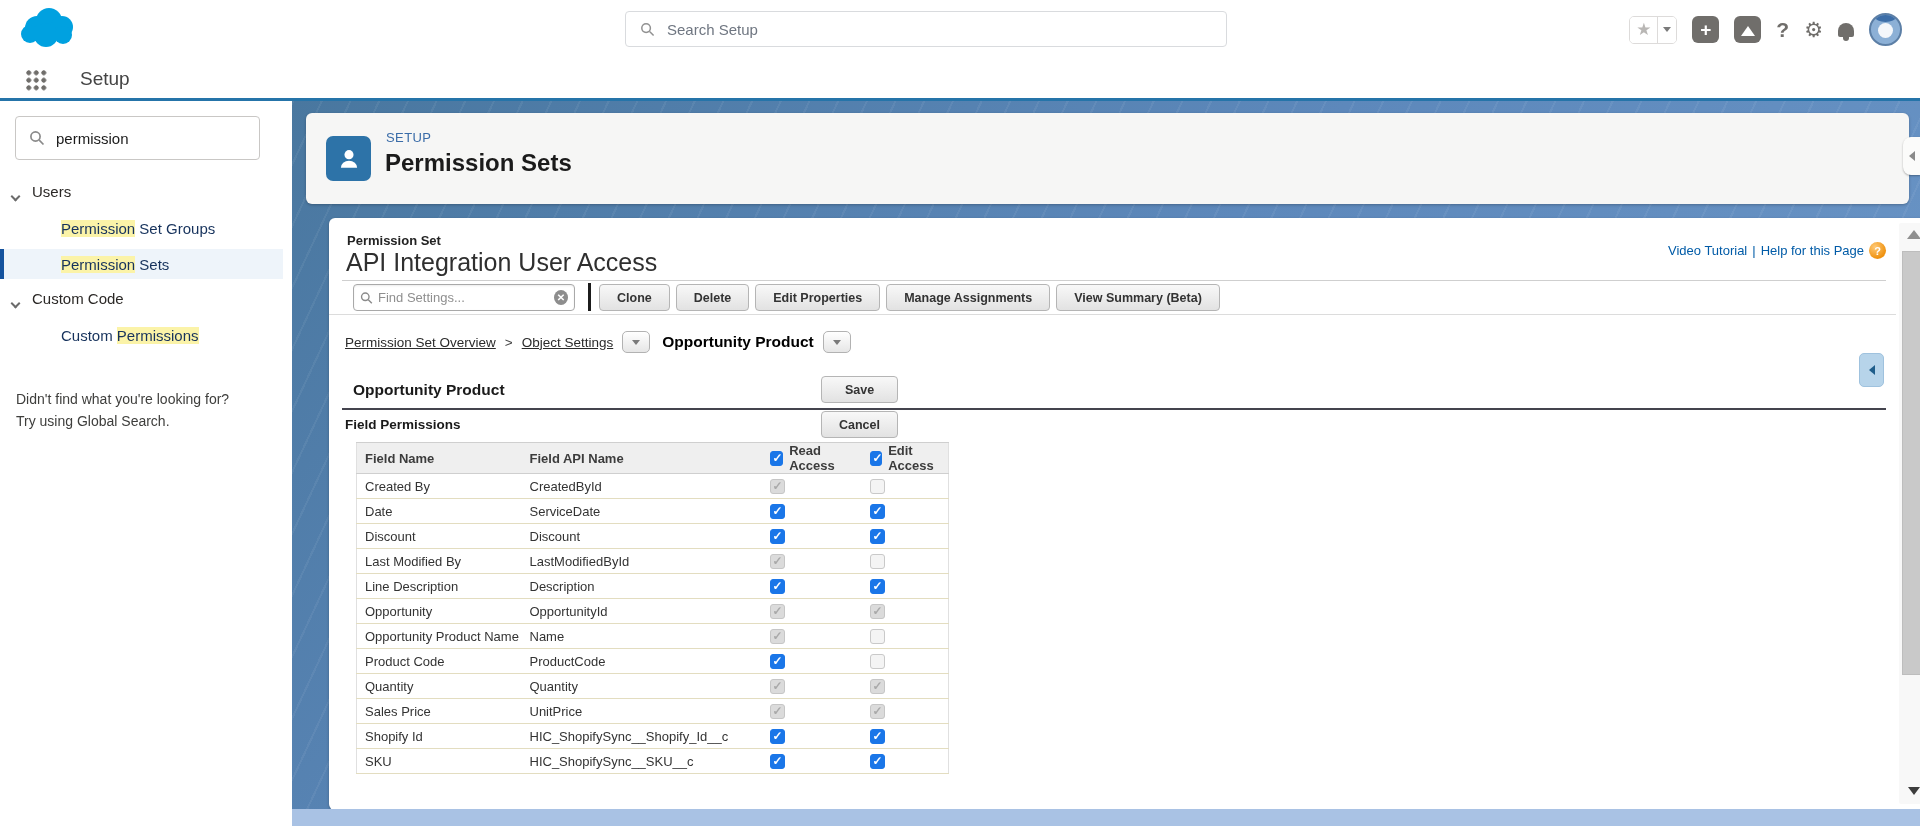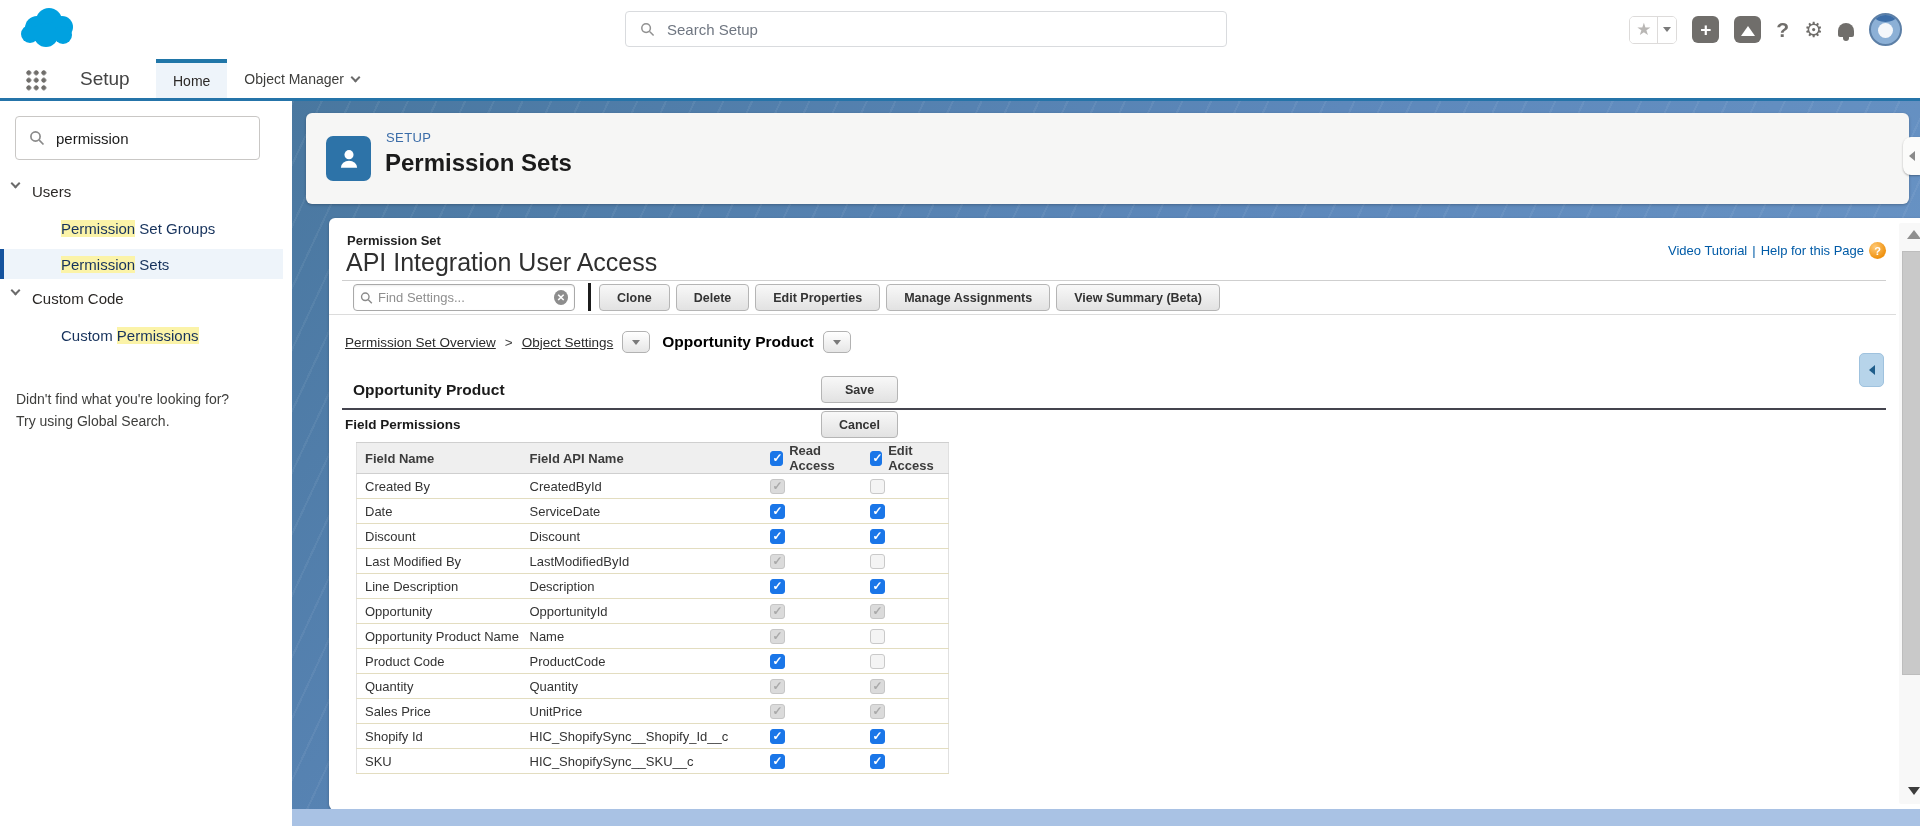--- a/index.html
+++ b/index.html
@@ -38,21 +38,21 @@
   
   .page { position:relative; width:1920px; height:725px; display:flex; }
   .sidebar { position:relative; width:292px; height:100%; background:#fff; flex:none; }
   .canvas { position:relative; width:1637px; height:100%; background:linear-gradient(135deg,#49779f 0%, #5d88bb 45%, #6f9aca 100%); overflow:hidden; }
   .canvas .pattern { position:absolute; inset:0; background:repeating-linear-gradient(115deg, rgba(255,255,255,0.06) 0 2px, transparent 2px 26px); pointer-events:none; }
   .bottom-band { position:absolute; left:0; bottom:0; width:100%; height:17px; background:#a9c2e4; }
 
   
   .side-search { position:absolute; left:15px; top:15px; width:245px; height:44px; border:1px solid #c9c7c5; border-radius:4px; display:flex; align-items:center; padding-left:13px; background:#fff; }
   .side-search input { border:none; outline:none; font-size:15px; color:#1b1b1b; margin-left:11px; width:190px; font-family:"Liberation Sans",sans-serif; }
-  .tree-group { position:absolute; left:12px; display:flex; align-items:flex-start; gap:13px; font-size:15px; color:#2b2826; cursor:pointer; }
+  .tree-group { position:absolute; left:12px; display:flex; align-items:flex-end; gap:13px; font-size:15px; color:#2b2826; cursor:pointer; }
   .tree-item { position:absolute; left:0; width:283px; height:30px; display:flex; align-items:center; padding-left:61px; font-size:15px; color:#16325c; cursor:pointer; }
   .tree-item.selected { background:#eef4fa; border-left:4px solid #15539e; padding-left:57px; }
   .hl { background:#fbf3a8; }
   .side-footer { position:absolute; left:16px; top:287px; font-size:14px; color:#3e3e3c; line-height:22px; }
 
   
   .header-card { position:absolute; left:14px; top:12px; width:1603px; height:91px; background:#f6f6f5; border-radius:6px; box-shadow:0 1px 3px rgba(0,0,0,.25); }
   .obj-icon { position:absolute; left:20px; top:23px; width:45px; height:45px; border-radius:7px; background:#2d73a8; display:flex; align-items:center; justify-content:center; }
   .eyebrow { position:absolute; left:80px; top:17px; font-size:13px; color:#3a6ca8; letter-spacing:.4px; }
   .page-title { position:absolute; left:79px; top:36px; font-size:24px; font-weight:bold; color:#1b1b1b; }
@@ -147,29 +147,20 @@
     <span class="txt-icon">?</span>
     <span class="txt-icon" style="font-family:'DejaVu Sans',sans-serif;">⚙</span>
     <span class="bell"></span>
     <span class="avatar"></span>
   </div>
 </div>
 
 <div class="setup-nav">
   <span class="waffle"></span>
   <span class="app-name">Setup</span>
-  <div class="nav-tabs">
-    <div class="nav-tab active">
-        <span>Home</span>
-      </div>
-    <div class="nav-tab">
-        <span>Object Manager</span>
-        <span class="chev"></span>
-      </div>
-  </div>
 </div>
 
 <div class="page">
 
   <aside class="sidebar">
     <div class="side-search">
       <svg width="16" height="16" viewBox="0 0 16 16">
           <circle cx="6.5" cy="6.5" r="4.6" fill="none" stroke="#8a8a8a" stroke-width="1.7"></circle>
           <line x1="10.2" y1="10.2" x2="14.5" y2="14.5" stroke="#8a8a8a" stroke-width="1.7"></line>
         </svg>

